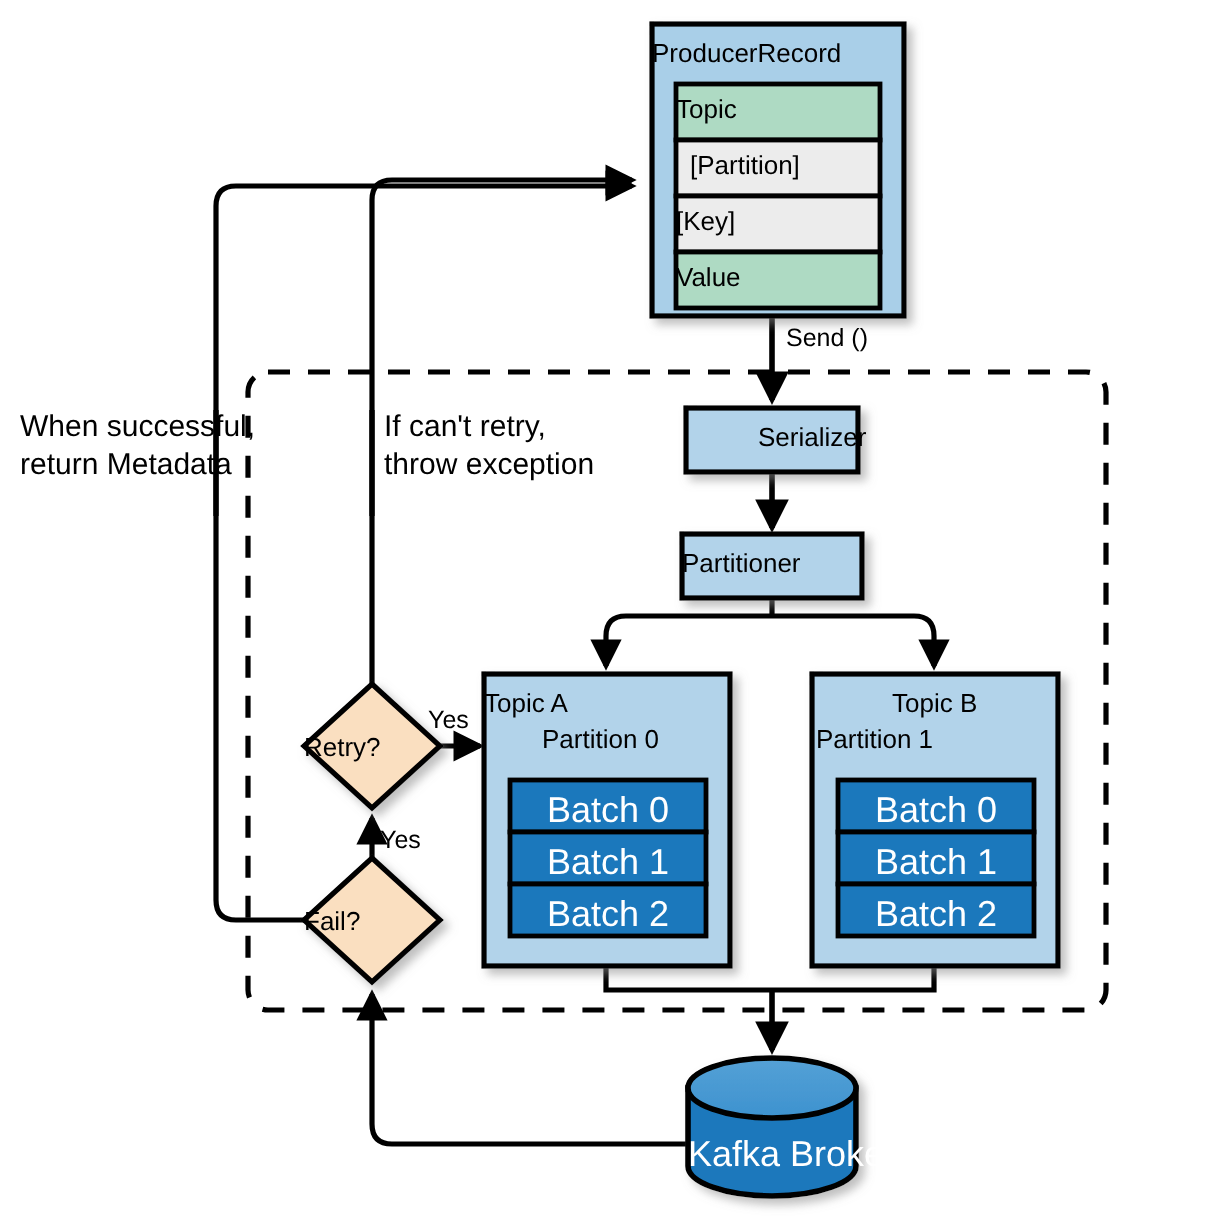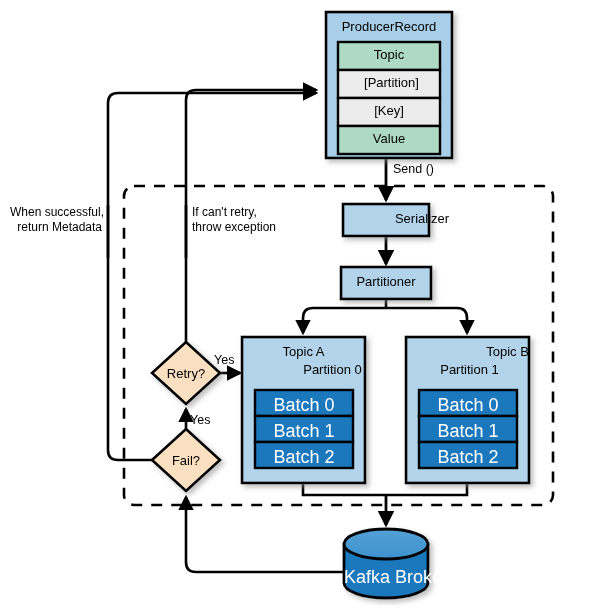--- a/index.html
+++ b/index.html
@@ -30,33 +30,33 @@
   }
   .txt {
     position: absolute;
     white-space: pre;
     color: #000000;
     font-family: "Liberation Sans", sans-serif;
     line-height: 1.18;
   }
   .lbl-box {
     font-size: 13px;
-    text-align: center;
+    text-align: left;
     font-weight: 400;
   }
   .lbl-white {
     color: #ffffff;
     font-size: 18px;
     text-align: center;
   }
   .lbl-small {
     font-size: 12.5px;
   }
   .lbl-note {
-    font-size: 12px;
+    font-size: 15px;
     line-height: 1.25;
   }
 </style>
 </head>
 <body>
 
 <div id="diagram-root">
 
   <svg class="layer" viewBox="0 0 612 614" xmlns="http://www.w3.org/2000/svg">
     <defs>
@@ -145,21 +145,21 @@
       <ellipse cx="386" cy="544" rx="42" ry="15" fill="url(#brokerTopGrad)" stroke="#000000" stroke-width="2.8"></ellipse>
     </g>
 
     <line x1="108" y1="205" x2="108" y2="258" stroke="#000000" stroke-width="2.6"></line>
     <line x1="186" y1="205" x2="186" y2="258" stroke="#000000" stroke-width="2.6"></line>
   </svg>
 
   <div class="txt lbl-box" style="left:326px; top:19px; width:126px;">ProducerRecord</div>
 
   <div class="txt lbl-box" style="left:338px; top:47px; width:102px;">Topic</div>
-  <div class="txt lbl-box" style="left:352px; top:75px; width:79px;">[Partition]</div>
+  <div class="txt lbl-box" style="left:326px; top:75px; width:79px;padding-left:19px;">[Partition]</div>
   <div class="txt lbl-box" style="left:338px; top:103px; width:102px;">[Key]</div>
   <div class="txt lbl-box" style="left:338px; top:131px; width:102px;">Value</div>
 
   <div class="txt lbl-small" style="left:393px; top:162px;">Send ()</div>
 
   <div class="txt lbl-box" style="left:343px; top:211px; width:86px;padding-left:36px;">Serializer</div>
 
   <div class="txt lbl-box" style="left:341px; top:274px; width:90px;">Partitioner</div>
 
   <div class="txt lbl-box" style="left:242px; top:344px; width:123px;">Topic A</div>

